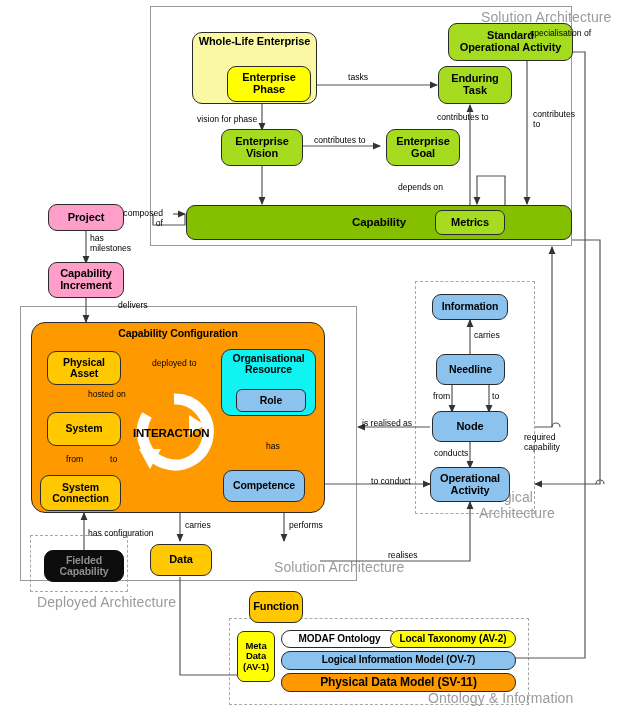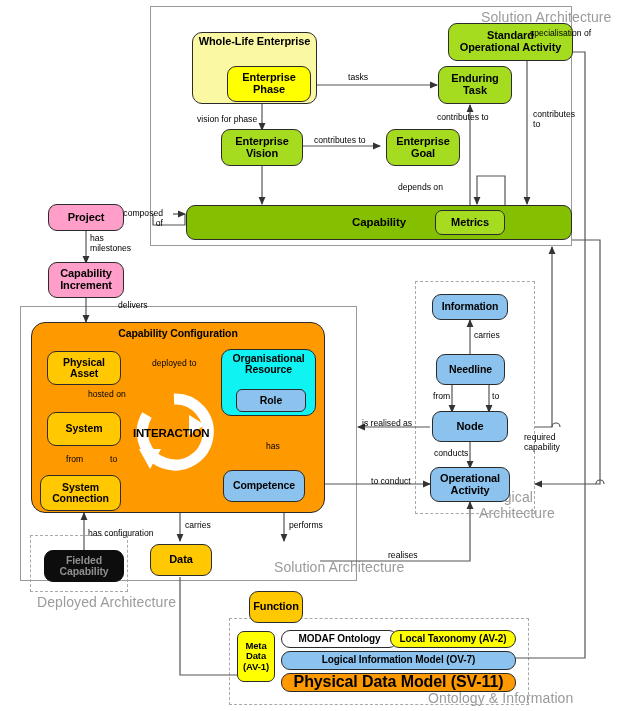--- a/index.html
+++ b/index.html
@@ -275,21 +275,21 @@
   </div>
   <div class="node n-white" style="left:281px;top:630px;width:117px;height:18px;font-size:10px;border-radius:9px;">
     <span>MODAF Ontology</span>
   </div>
   <div class="node n-yellow" style="left:390px;top:630px;width:126px;height:18px;font-size:10px;border-radius:9px;">
     <span>Local Taxonomy (AV-2)</span>
   </div>
   <div class="node n-blue" style="left:281px;top:651px;width:235px;height:19px;font-size:10px;border-radius:9px;">
     <span>Logical Information Model (OV-7)</span>
   </div>
-  <div class="node n-orange" style="left:281px;top:673px;width:235px;height:19px;font-size:16px;border-radius:9px;">
+  <div class="node n-orange" style="left:281px;top:673px;width:235px;height:19px;font-size:12px;border-radius:9px;">
     <span>Physical Data Model (SV-11)</span>
   </div>
 
   <div class="elabel" style="left:348px;top:73px;">tasks</div>
   <div class="elabel" style="left:530px;top:29px;">specialisation of</div>
   <div class="elabel" style="left:437px;top:113px;">contributes to</div>
   <div class="elabel two" style="left:533px;top:110px;width:42px;">contributes<br>to</div>
   <div class="elabel" style="left:197px;top:115px;">vision for phase</div>
   <div class="elabel" style="left:314px;top:136px;">contributes to</div>
   <div class="elabel" style="left:398px;top:183px;">depends on</div>

